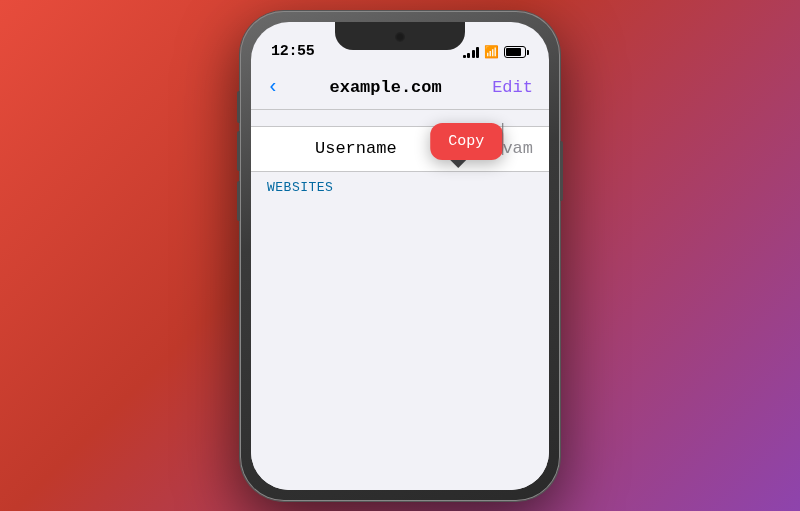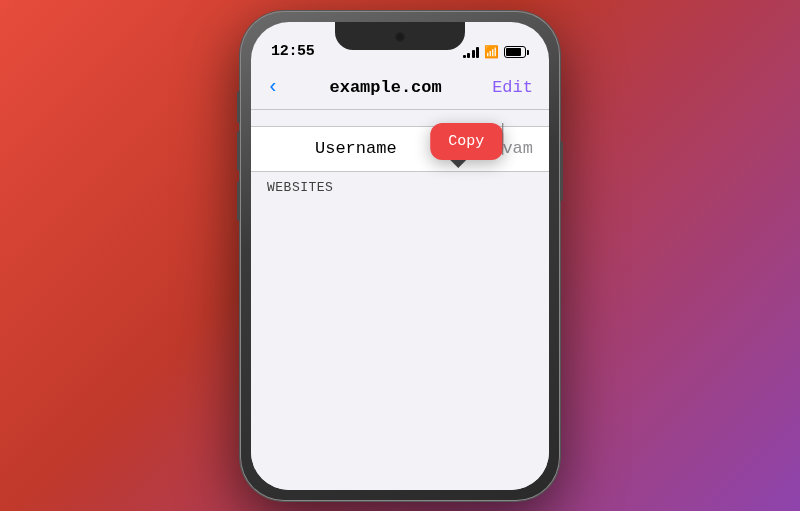--- a/index.html
+++ b/index.html
@@ -319,21 +319,21 @@
     .context-menu-divider {
       width: 0.5px;
       height: 32px;
       background: #6c6c6e;
     }
 
     
     .section-label {
       padding: 8px 16px 4px;
       font-size: 13px;
-      color: #404040;
+      color: #0369a1;
       text-transform: uppercase;
       letter-spacing: 0.5px;
     }
   </style>
 </head>
 <body>
 
 <div class="bg"></div>
 
 <div class="phone-outer">

